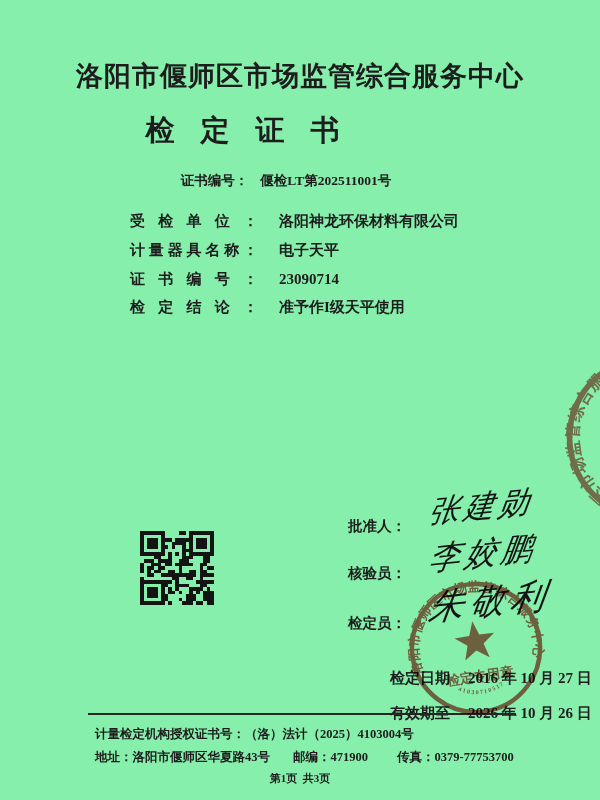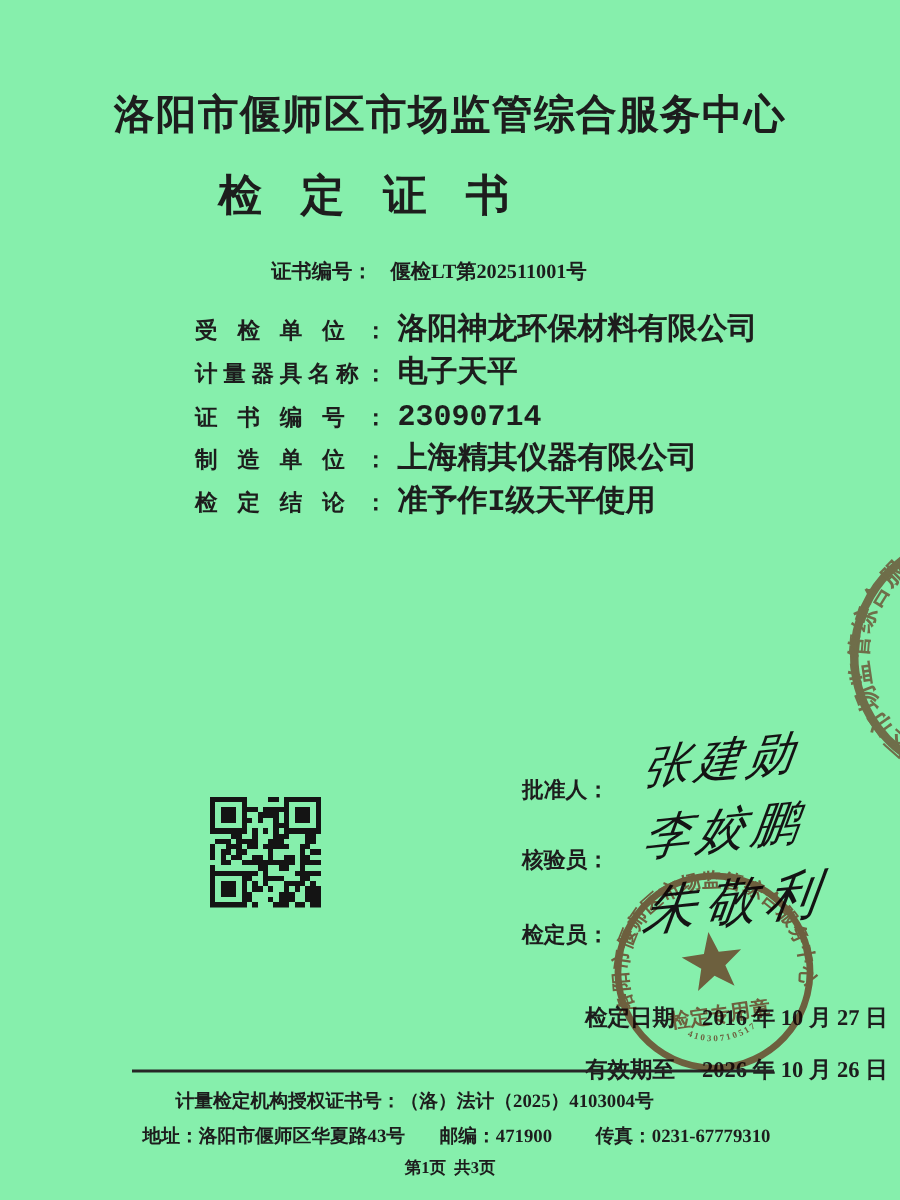--- a/index.html
+++ b/index.html
@@ -15,21 +15,21 @@
     font-size:27px; letter-spacing:1px;}
   .title-row{top:111px; left:0; width:485px; display:flex; justify-content:center;}
   .title-row span{font-size:29px; letter-spacing:26px; margin-right:-26px;}
   .certno-row{top:172px; left:0; width:572px; display:flex; justify-content:center; gap:12px;
     font-size:13.5px;}
   
   .fields{top:207px; left:130px; width:420px;}
   .field-row{line-height:28.8px; white-space:nowrap;}
   .field-label{display:inline-block; width:128px; font-size:15px;
     text-align:justify; text-align-last:justify; vertical-align:baseline;}
-  .field-value{margin-left:7px; font-size:20px;font-family:Liberation Mono, monospace;}
+  .field-value{margin-left:21px; font-size:15px;}
   
   .sig-row{white-space:nowrap;}
   .sig-row-0{top:500px; left:348px;}
   .sig-row-1{top:546px; left:348px;}
   .sig-row-2{top:593px; left:348px;}
   .sig-label{display:inline-block; width:64px; font-size:14.5px;font-family:Liberation Serif, serif;}
   .sig{display:inline-block; margin-left:14px; font-weight:400; font-style:italic;
     letter-spacing:4px; transform:rotate(-6deg) skewX(-14deg);
     transform-origin:left bottom; position:relative; top:-8px; color:#141414;}
   .sig-0{font-size:31px;}
@@ -40,21 +40,21 @@
   .qr svg{width:100%; height:100%; display:block;}
   
   .date-row{white-space:pre; font-size:15px;}
   .date-row-0{top:652px; left:343px;}
   .date-row-1{top:687px; left:343px;}
   .date-label{display:inline-block; width:64px;margin-left:32px;}
   .date-value{margin-left:14px;}
   
   .divider{top:713px; left:88px; width:428px; height:2px; background:#262626;}
   .foot{font-size:12.5px; white-space:pre;}
-  .f-auth{top:726px; left:95px;margin-left:22px;}
+  .f-auth{top:726px; left:95px;}
   .f-phone{top:726px; left:397px;}
   .f-addr{top:749px; left:95px;}
   .f-post{top:749px; left:293px;}
   .f-fax{top:749px; left:397px;}
   .page-info{top:771px; left:0; width:600px; text-align:center; font-size:11px; white-space:pre;}
   
   .seal{color:var(--seal-color,#c23a2e); opacity:.78; pointer-events:none;
     mix-blend-mode:multiply;}
   .seal text{fill:currentColor; font-weight:700;
     font-family:"Liberation Serif","DejaVu Serif",serif;}
@@ -79,23 +79,20 @@
 
   <div class="abs fields">
     <div class="field-row">
       <span class="field-label">受检单位：</span><span class="field-value">洛阳神龙环保材料有限公司</span>
     </div>
     <div class="field-row">
       <span class="field-label">计量器具名称：</span><span class="field-value">电子天平</span>
     </div>
     <div class="field-row">
       <span class="field-label">证书编号：</span><span class="field-value">23090714</span>
-    </div>
-    <div class="field-row">
-      <span class="field-label">制造单位：</span><span class="field-value">上海精其仪器有限公司</span>
     </div>
     <div class="field-row">
       <span class="field-label">检定结论：</span><span class="field-value">准予作I级天平使用</span>
     </div>
   </div>
 
   <div class="abs sig-row sig-row-0">
     <span class="sig-label">批准人：</span><span class="sig sig-0">张建勋</span>
   </div>
   <div class="abs sig-row sig-row-1">
@@ -362,21 +359,21 @@
   </div>
   <div class="abs date-row date-row-1">
     <span class="date-label">有效期至</span><span class="date-value">2026 年 10 月 26 日</span>
   </div>
 
   <div class="abs divider"></div>
 
   <span class="abs foot f-auth">计量检定机构授权证书号：（洛）法计（2025）4103004号</span>
   <span class="abs foot f-addr">地址：洛阳市偃师区华夏路43号</span>
   <span class="abs foot f-post">邮编：471900</span>
-  <span class="abs foot f-fax">传真：0231-67779310</span>
+  <span class="abs foot f-fax">传真：0379-77753700</span>
   <div class="abs page-info">第1页  共3页</div>
 
   <svg class="abs seal seal-main" viewBox="0 0 140 140" aria-hidden="true">
     <defs>
       <path id="arcTop1" d="M16,92 A58,58 0 1 1 124,92" fill="none"></path>
       <path id="arcBot1" d="M29,91 A46,46 0 0 0 111,91" fill="none"></path>
     </defs>
     <circle cx="70" cy="70" r="64" fill="none" stroke="currentColor" stroke-width="4.5"></circle>
     <polygon fill="currentColor" points="70,43 75,57.1 90,57.5 78.1,66.6 82.3,81 70,72.5 57.7,81 61.9,66.6 50,57.5 65,57.1"></polygon>
     <text font-size="13" letter-spacing="0.5"><textPath href="#arcTop1" startOffset="50%" text-anchor="middle">洛阳市偃师区市场监管综合服务中心</textPath></text>

